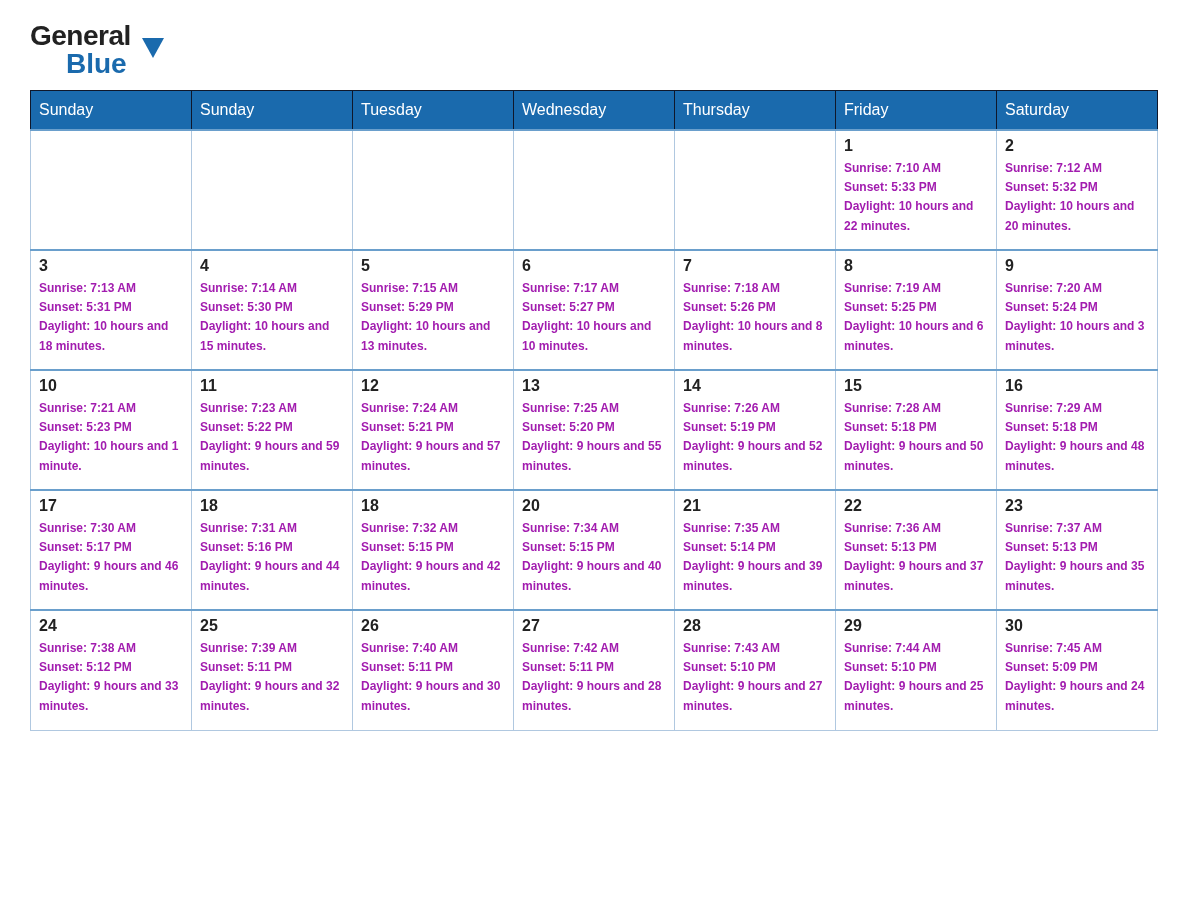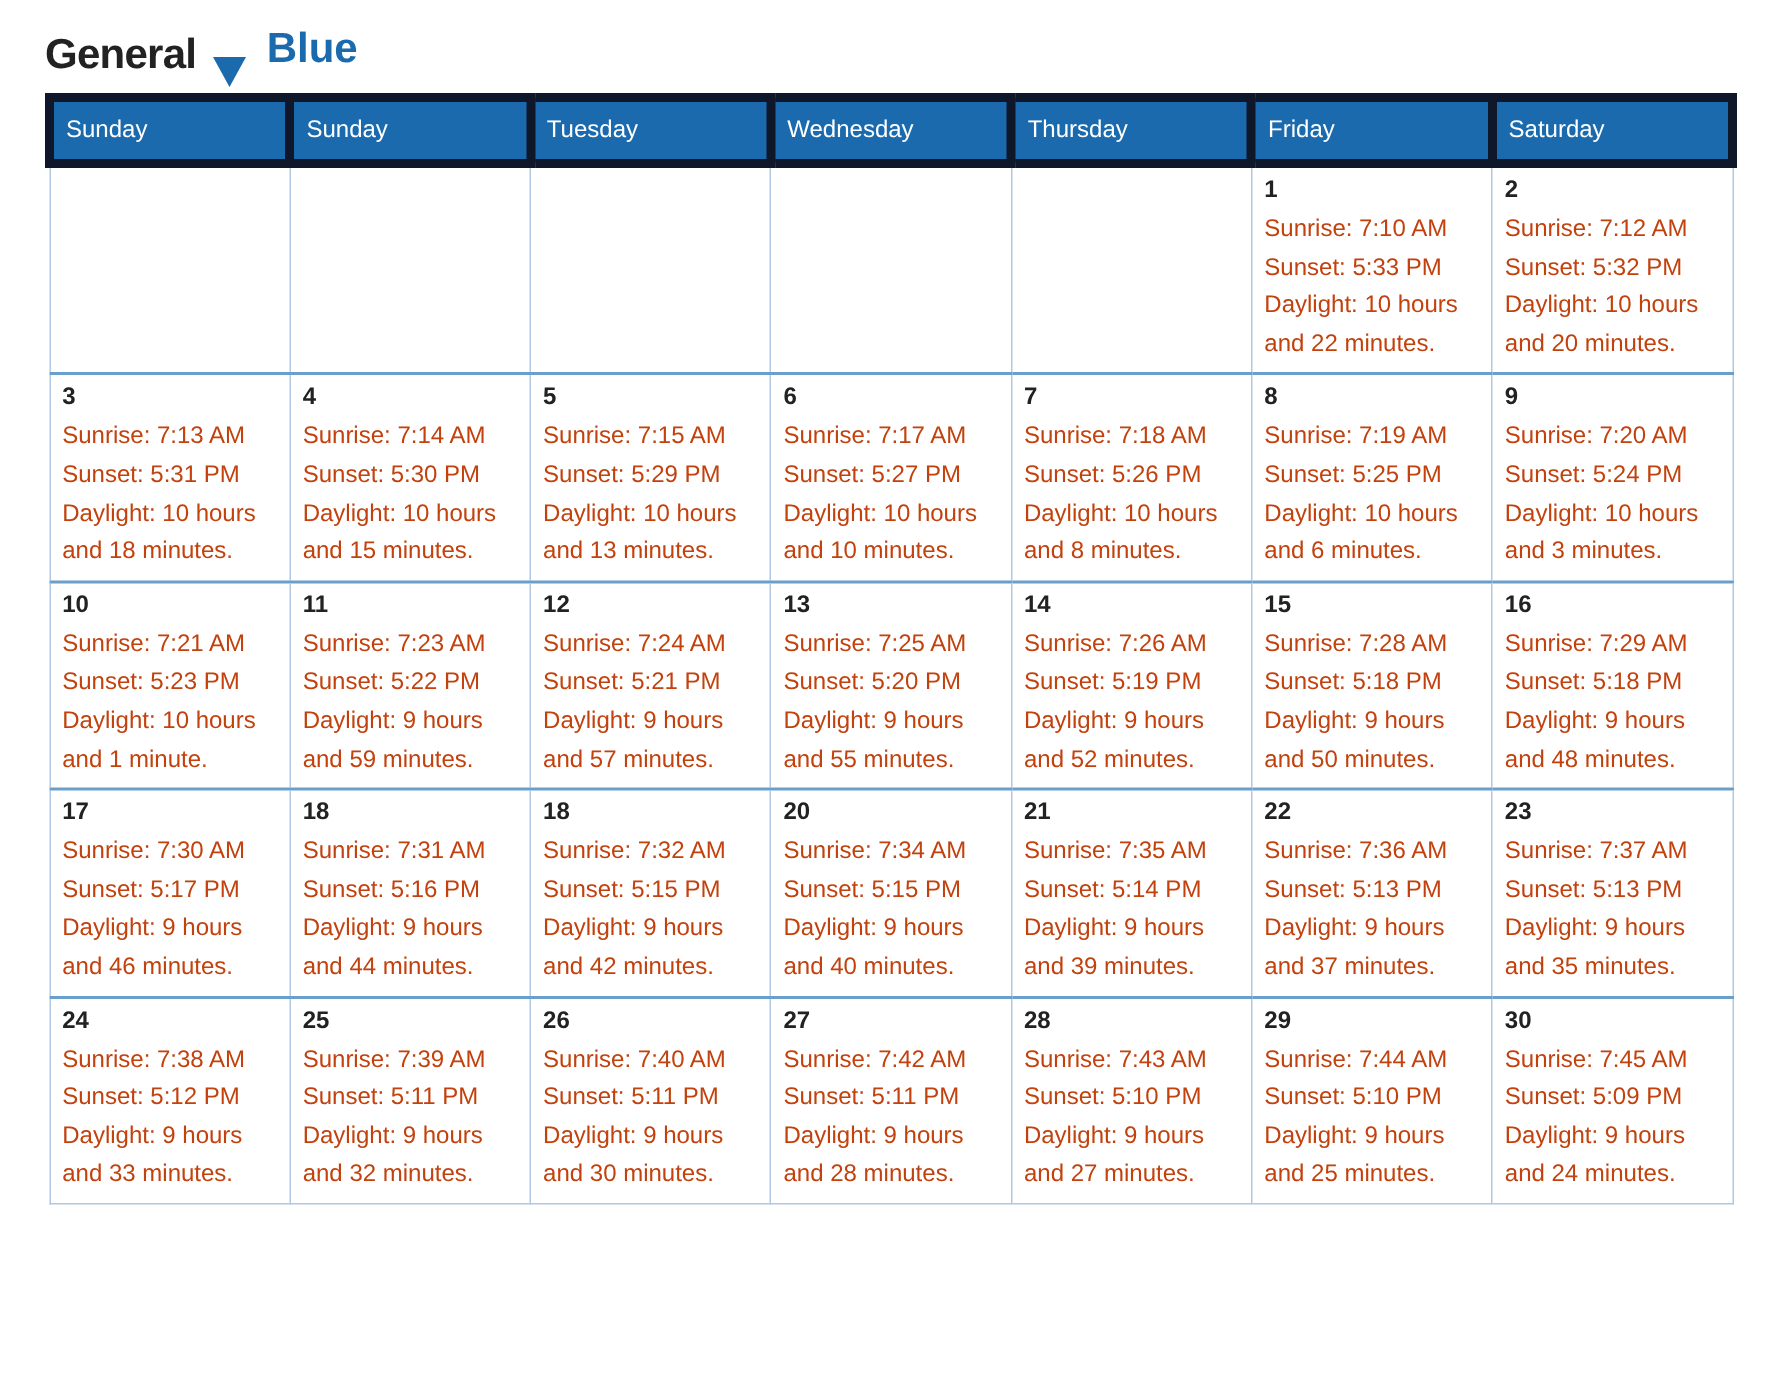--- a/index.html
+++ b/index.html
@@ -11,21 +11,21 @@
       min-height: 918px;
     }
     .header {
       display: flex;
       justify-content: space-between;
       align-items: flex-start;
       margin-bottom: 10px;
     }
     .logo {
       display: flex;
-      flex-direction: row;
+      flex-direction: column;
       align-items: flex-start;
     }
     .logo-general {
       font-size: 28px;
       font-weight: bold;
       color: #222;
       letter-spacing: -0.5px;
     }
     .logo-blue {
       font-size: 28px;
@@ -55,21 +55,21 @@
       width: 100%;
       border-collapse: collapse;
       margin-top: 8px;
     }
     .calendar th {
       background-color: #1a6aad;
       color: #fff;
       font-size: 16px;
       font-weight: normal;
       padding: 10px 8px;
-      border: 6px solid #0f172a;
+      border: 1px solid #0f172a;
       text-align: left;
     }
     .calendar td {
       border: 1px solid #b0c8e0;
       vertical-align: top;
       padding: 6px 8px;
       width: 14.28%;
       height: 120px;
       background: #fff;
     }
@@ -77,23 +77,24 @@
       height: 120px;
     }
     .day-num {
       font-size: 16px;
       font-weight: bold;
       color: #222;
       display: block;
       margin-bottom: 4px;
     }
     .day-info {
-      font-size: 16px;
-      color: #c2410c;
+      font-size: 12px;
+      color: #a21caf;
       line-height: 1.6;
+      font-weight: bold;
     }
     .empty-cell {
       background: #f9f9f9;
     }
     .calendar tbody tr td:first-child {
       border-left: 1px solid #b0c8e0;
     }
     .week-row td {
       border-top: 2px solid #6a9fcc;
     }

